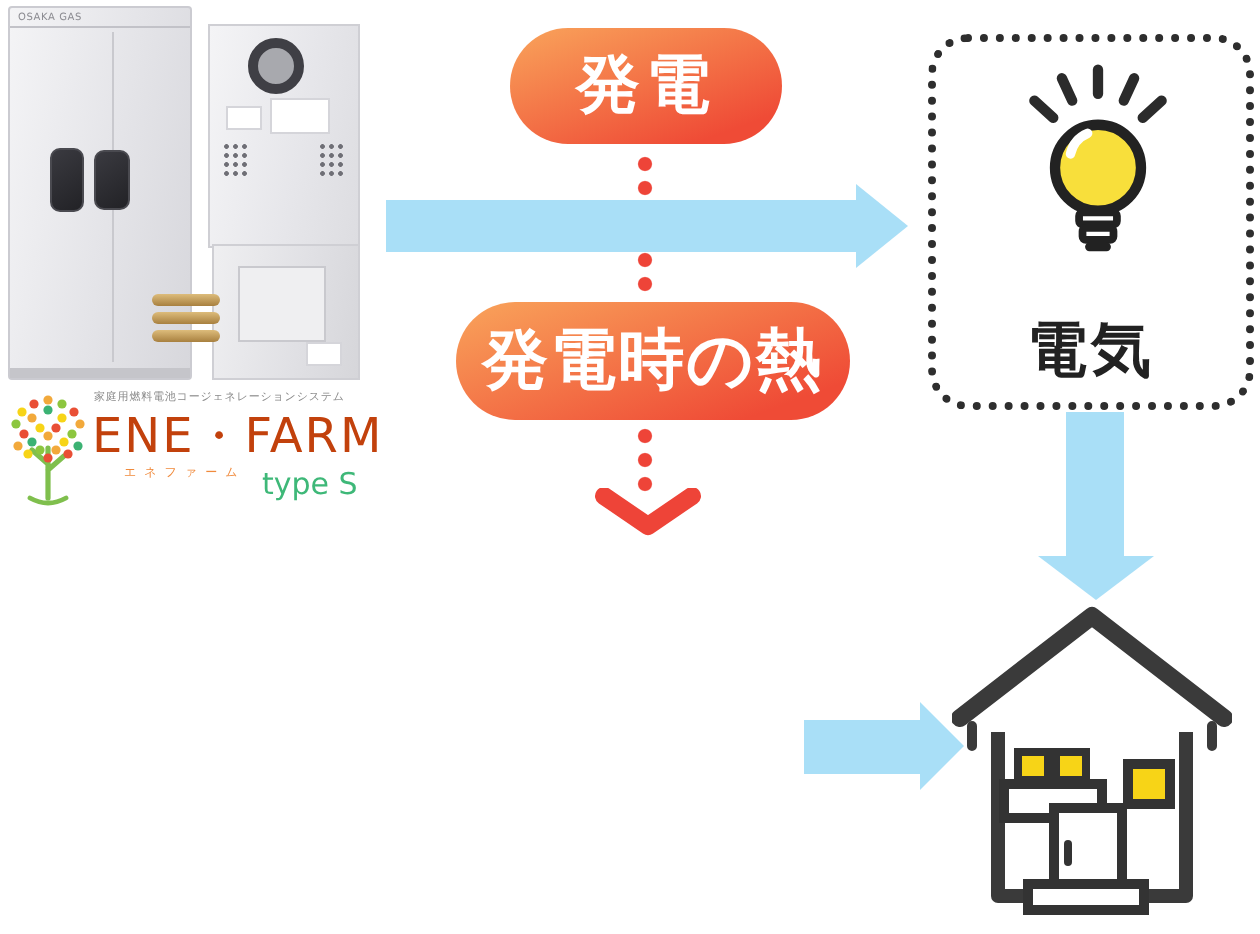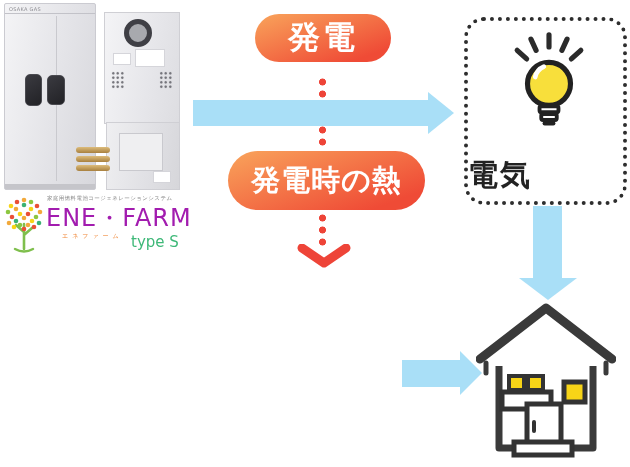--- a/index.html
+++ b/index.html
@@ -34,29 +34,29 @@
   .panel{position:absolute;left:12px;top:10px;width:42px;height:36px;border:1px solid #C9C9CE;background:#EFEFF1;}
   .plabel{position:absolute;left:46px;top:48px;width:16px;height:10px;background:#fff;border:1px solid #D5D5DA;}
   .pipes{left:76px;top:147px;width:34px;height:34px;}
   .pipes i{display:block;height:6px;width:34px;border-radius:3px;margin-bottom:3px;
            background:linear-gradient(#DDBC7B,#A8803F);}
 
   
   .logo{left:0;top:192px;width:200px;height:66px;}
   .tree{position:absolute;left:2px;top:4px;}
   .tagline{position:absolute;left:47px;top:3px;font-size:5.5px;color:#8A8A8A;letter-spacing:.4px;white-space:nowrap;}
-  .brand{position:absolute;left:46px;top:10px;font-size:24px;font-weight:500;color:#a21caf;letter-spacing:1px;white-space:nowrap;}
+  .brand{position:absolute;left:46px;top:10px;font-size:24px;font-weight:500;color:#c2410c;letter-spacing:1px;white-space:nowrap;}
   .reading{position:absolute;left:62px;top:40px;font-size:6px;color:#F08A3C;letter-spacing:4px;white-space:nowrap;}
   .typest{position:absolute;left:131px;top:41px;font-size:15px;font-weight:500;color:#3EB878;white-space:nowrap;}
 
   
   .badge{display:flex;align-items:center;justify-content:center;color:#fff;font-weight:700;
          background:linear-gradient(160deg,#F9A45B 0%,#EF4B36 85%);z-index:3;}
-  .badge-gen{left:255px;top:14px;width:136px;height:48px;border-radius:29px;font-size:32px;letter-spacing:3px;}
-  .badge-heat{left:228px;top:151px;width:197px;height:59px;border-radius:29.5px;font-size:29px;letter-spacing:1px;}
+  .badge-gen{left:255px;top:14px;width:136px;height:58px;border-radius:29px;font-size:32px;letter-spacing:3px;}
+  .badge-heat{left:228px;top:151px;width:197px;height:59px;border-radius:29.5px;font-size:33px;letter-spacing:1px;}
 
   
   .rdots{width:9px;background-image:radial-gradient(circle,#EE4438 3.2px,rgba(0,0,0,0) 3.8px);
          background-size:9px 12px;z-index:1;}
   .rdots-a{left:318px;top:76px;height:74px;}
   .rdots-b{left:318px;top:212px;height:34px;}
   .chevron{left:296px;top:244px;z-index:1;}
 
   
   .shaft{background:#A9DFF7;z-index:2;}
@@ -68,21 +68,21 @@
        border-left:29px solid rgba(0,0,0,0);border-right:29px solid rgba(0,0,0,0);z-index:2;}
   .a3s{left:402px;top:360px;width:58px;height:27px;}
   .a3h{left:460px;top:351px;width:0;height:0;border-left:22px solid #A9DFF7;
        border-top:22px solid rgba(0,0,0,0);border-bottom:22px solid rgba(0,0,0,0);z-index:2;}
 
   
   .dbox{border:4px dotted #2E2E2E;border-radius:20px;background:#fff;z-index:3;box-sizing:border-box;}
   .box-elec{left:464px;top:17px;width:163px;height:188px;}
   .box-bath{left:142px;top:274px;width:261px;height:190px;border-radius:24px;}
   .boxlabel{position:absolute;color:#222;font-weight:600;}
-  .lbl-elec{left:0;right:0;top:134px;font-size:30px;letter-spacing:2px;}
+  .lbl-elec{left:0;right:0;top:134px;text-align:center;font-size:30px;letter-spacing:2px;}
   .lbl-bath{left:20px;top:66px;font-size:30px;letter-spacing:2px;}
   .bulb{position:absolute;left:38px;top:10px;}
   .tub{position:absolute;left:96px;top:22px;}
 
   
   .house{left:476px;top:302px;z-index:3;}
 </style>
 </head>
 <body>
 

